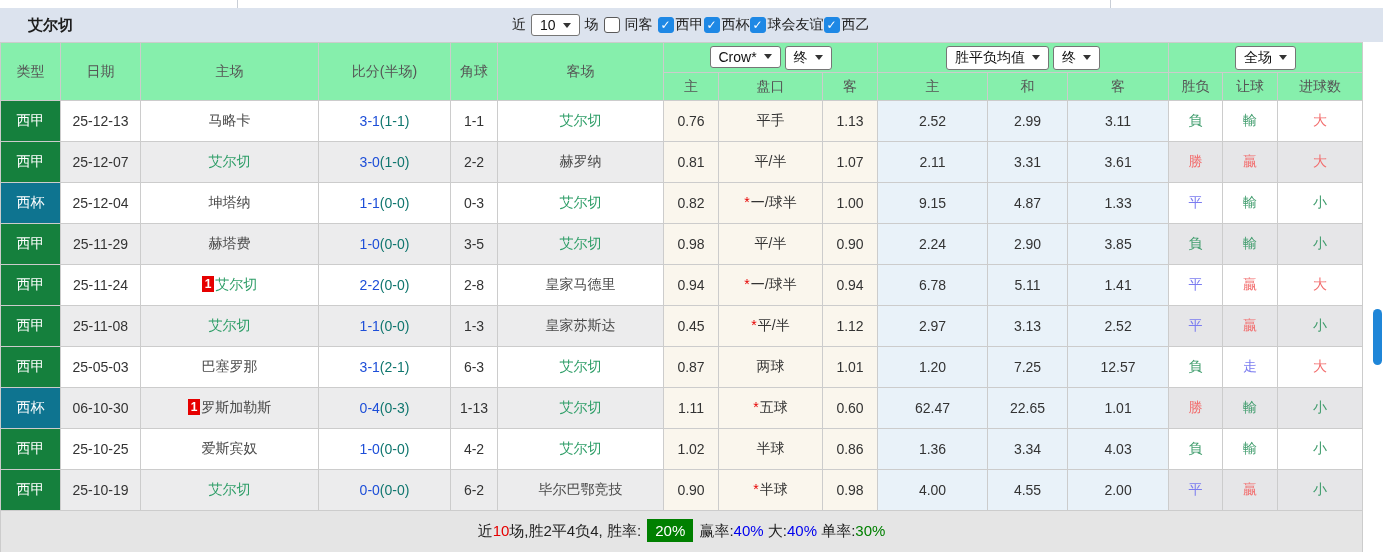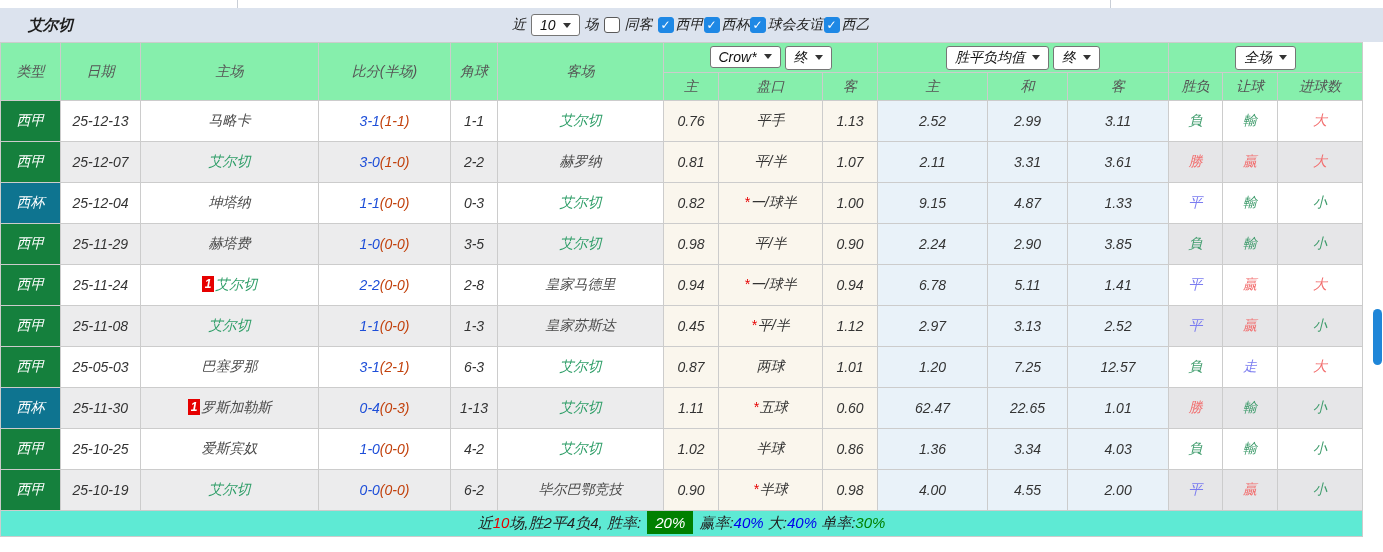--- a/index.html
+++ b/index.html
@@ -1,19 +1,19 @@
 <!DOCTYPE html>
 <html><head>
 <meta charset="utf-8">
 <style>
   * { margin:0; padding:0; box-sizing:border-box; }
   html,body { background:#fff; }
   .page {
     position:relative; width:1383px; height:552px; overflow:hidden;
-    font-family:"Liberation Sans","DejaVu Sans",sans-serif; background:#fff;font-style:italic;
+    font-family:"Liberation Sans","DejaVu Sans",sans-serif; background:#fff;
   }
   .top-strip { position:relative; height:8px; background:#fff; }
   .top-strip .vdiv { position:absolute; top:0; width:1px; height:8px; background:#c9ced6; }
 
   .title-bar {
     position:relative; height:34px; background:#dce3ee;
     display:flex; align-items:center;
   }
   .page-title { margin-left:28px; font-size:15px; font-weight:bold; color:#1c1c1c; }
   .controls {
@@ -52,30 +52,30 @@
   tbody tr.even { background:#ececed; }
   tbody tr.even td.res { background:#e6e6e8; }
   td.type { color:#fff; font-size:14px; }
   td.type.liga { background:#15803d; }
   td.type.cup  { background:#0e7490; }
   td.cream { background:#faf6ed !important; }
   td.lblue { background:#e9f2f9 !important;margin-top:48px; }
   .team-green { color:#2f9e68; }
   .team-gray  { color:#4a4a4a; }
   .score-red  { color:#1d4ed8; }
-  .score-half { color:#c2410c; }
+  .score-half { color:#0f766e; }
   .star { color:#e60000; margin-right:1px; }
   td.res.green { color:#3f9c6c; }
   td.res.red   { color:#f26d6d; }
   td.res.blue  { color:#7b7cf0; }
   .badge1 {
     display:inline-block; background:#e60000; color:#fff; font-size:12px; font-weight:bold;
     line-height:16px; padding:0 3px; margin-right:1px; vertical-align:1px;
   }
-  tr.footer-row { height:26px; background:#5eead4; }
+  tr.footer-row { height:42px; background:#e5e5e5; }
   tr.footer-row td { font-size:15px; color:#222; }
   .seg-red { color:#e60000; }
   .seg-blue { color:#0000ee; }
   .seg-green { color:#008000; }
   .seg-badge { background:#008000; color:#fff; padding:3px 8px; margin:0 2px; }
   .scroll-thumb {
     position:absolute; right:1px; top:309px; width:9px; height:56px;
     background:#1f86d8; border-radius:5px;
   }
 </style>
@@ -296,21 +296,21 @@
           <td class="cream">1.01</td>
           <td class="lblue">1.20</td>
           <td class="lblue">7.25</td>
           <td class="lblue">12.57</td>
           <td class="res green">負</td>
           <td class="res blue">走</td>
           <td class="res red">大</td>
         </tr>
         <tr class="even">
           <td class="type cup">西杯</td>
-          <td>25-11-30</td>
+          <td>06-10-30</td>
           <td><span class="badge1">1</span><span class="team-gray">罗斯加勒斯</span></td>
           <td><span class="score-red">0-4</span><span class="score-half">(0-3)</span></td>
           <td>1-13</td>
           <td><span class="team-green">艾尔切</span></td>
           <td class="cream">1.11</td>
           <td class="cream"><span class="star">*</span>五球</td>
           <td class="cream">0.60</td>
           <td class="lblue">62.47</td>
           <td class="lblue">22.65</td>
           <td class="lblue">1.01</td>

